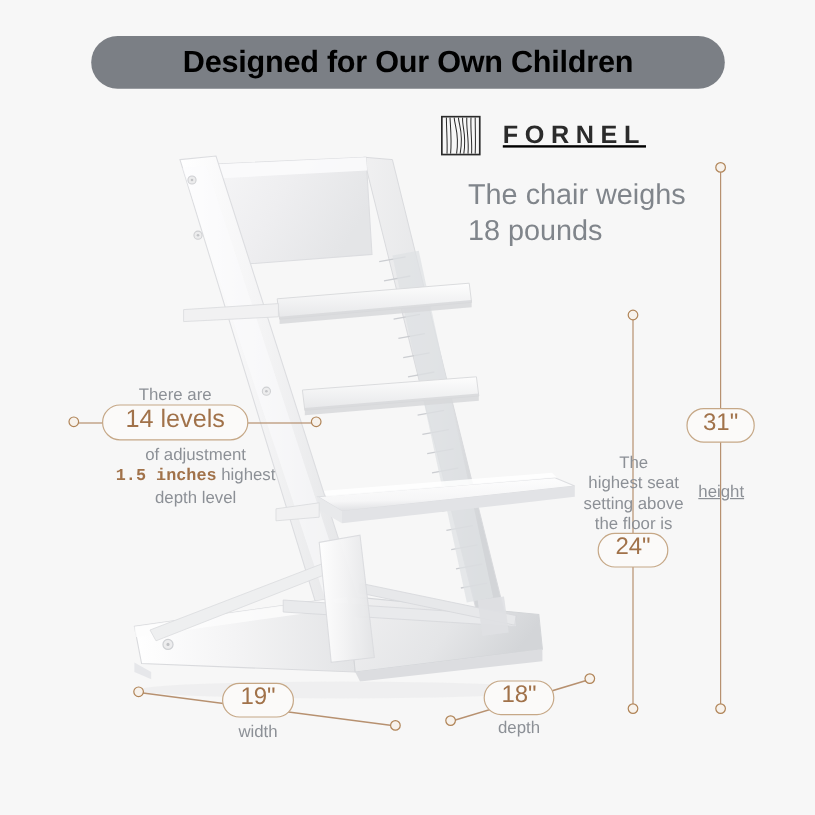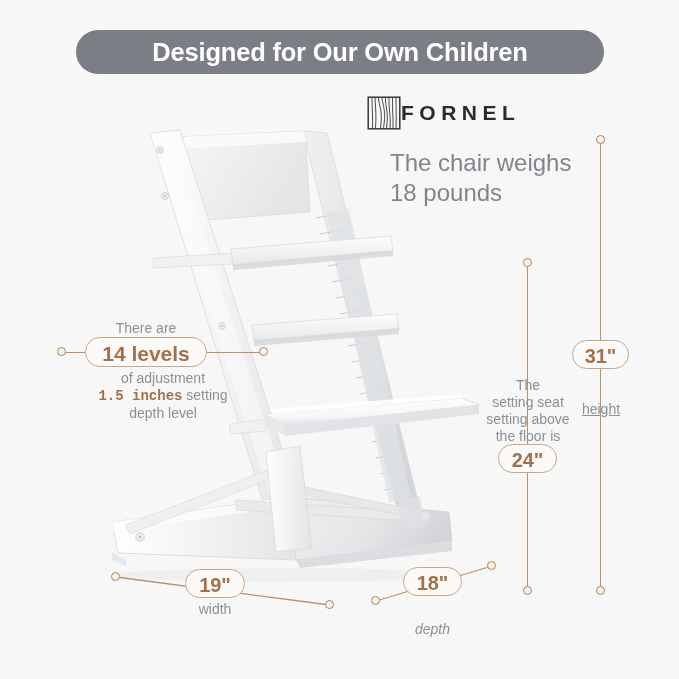--- a/index.html
+++ b/index.html
@@ -27,35 +27,36 @@
     top: 30px;
     width: 528px;
     height: 44px;
     background: #7b7f85;
     border-radius: 22px;
     display: flex;
     align-items: center;
     justify-content: center;
   }
   .banner-text {
-    color: #ffffff;
+    color: #000000;
     font-size: 25.5px;
     font-weight: bold;
     letter-spacing: -0.2px;
     white-space: nowrap;
   }
 
   
   .brand {
     position: absolute;
     left: 367px;
     top: 96px;
     display: flex;
     align-items: center;
-    gap: 0;
+    gap: 18px;
+    text-decoration: underline;
   }
   .brand-mark {
     width: 34px;
     height: 34px;
     flex: 0 0 auto;
   }
   .brand-name {
     font-size: 21px;
     font-weight: bold;
     letter-spacing: 5.5px;
@@ -73,24 +74,24 @@
   }
 
   
   .pill {
     position: absolute;
     box-sizing: border-box;
     border: 1.4px solid #c6a887;
     border-radius: 999px;
     background: #fbfaf9;
     display: flex;
-    align-items: flex-end;
+    align-items: flex-start;
     justify-content: center;
     color: #a1724a;
-    font-weight: bold;
+    font-weight: normal;
     z-index: 6;
   }
   .cap-label {
     position: absolute;
     color: #8c9096;
     font-size: 14px;
     line-height: 17px;
     text-align: center;
     z-index: 6;
   }
@@ -134,21 +135,21 @@
   .line-31 { left: 599.5px; top: 139px; width: 1.3px; height: 451px; }
   .dot-31-t { left: 596px; top: 135px; }
   .dot-31-b { left: 596px; top: 586px; }
 
   .pill-19 { left: 185px; top: 569px; width: 60px; height: 29px; font-size: 20px; }
   .lbl-19  { left: 185px; top: 601px; width: 60px; }
   .dot-19-l { left: 111px; top: 572px; }
   .dot-19-r { left: 325px; top: 600px; }
 
   .pill-18 { left: 403px; top: 567px; width: 59px; height: 29px; font-size: 20px; }
-  .lbl-18  { left: 403px; top: 621px; width: 59px; font-style: italic; }
+  .lbl-18  { left: 403px; top: 598px; width: 59px; }
   .dot-18-l { left: 371px; top: 596px; }
   .dot-18-r { left: 487px; top: 561px; }
 
   
   .chair-svg {
     position: absolute;
     left: 0;
     top: 0;
     width: 679px;
     height: 679px;
@@ -310,30 +311,30 @@
 
   <div class="leader-line line-levels"></div>
   <div class="dot dot-levels-l"></div>
   <div class="dot dot-levels-r"></div>
   <div class="cap-label lbl-there">There are</div>
   <div class="pill pill-levels">
     <span>14 levels</span>
   </div>
   <div class="cap-label lbl-levels-sub">
     <div>of adjustment</div>
-    <div><b>1.5 inches</b><span> setting</span></div>
+    <div><b>1.5 inches</b><span> highest</span></div>
     <div>depth level</div>
   </div>
 
   <div class="leader-line line-24"></div>
   <div class="dot dot-24-t"></div>
   <div class="dot dot-24-b"></div>
   <div class="cap-label lbl-24">
     <div>The</div>
-    <div>setting seat</div>
+    <div>highest seat</div>
     <div>setting above</div>
     <div>the floor is</div>
   </div>
   <div class="pill pill-24">
     <span>24"</span>
   </div>
 
   <div class="leader-line line-31"></div>
   <div class="dot dot-31-t"></div>
   <div class="dot dot-31-b"></div>

